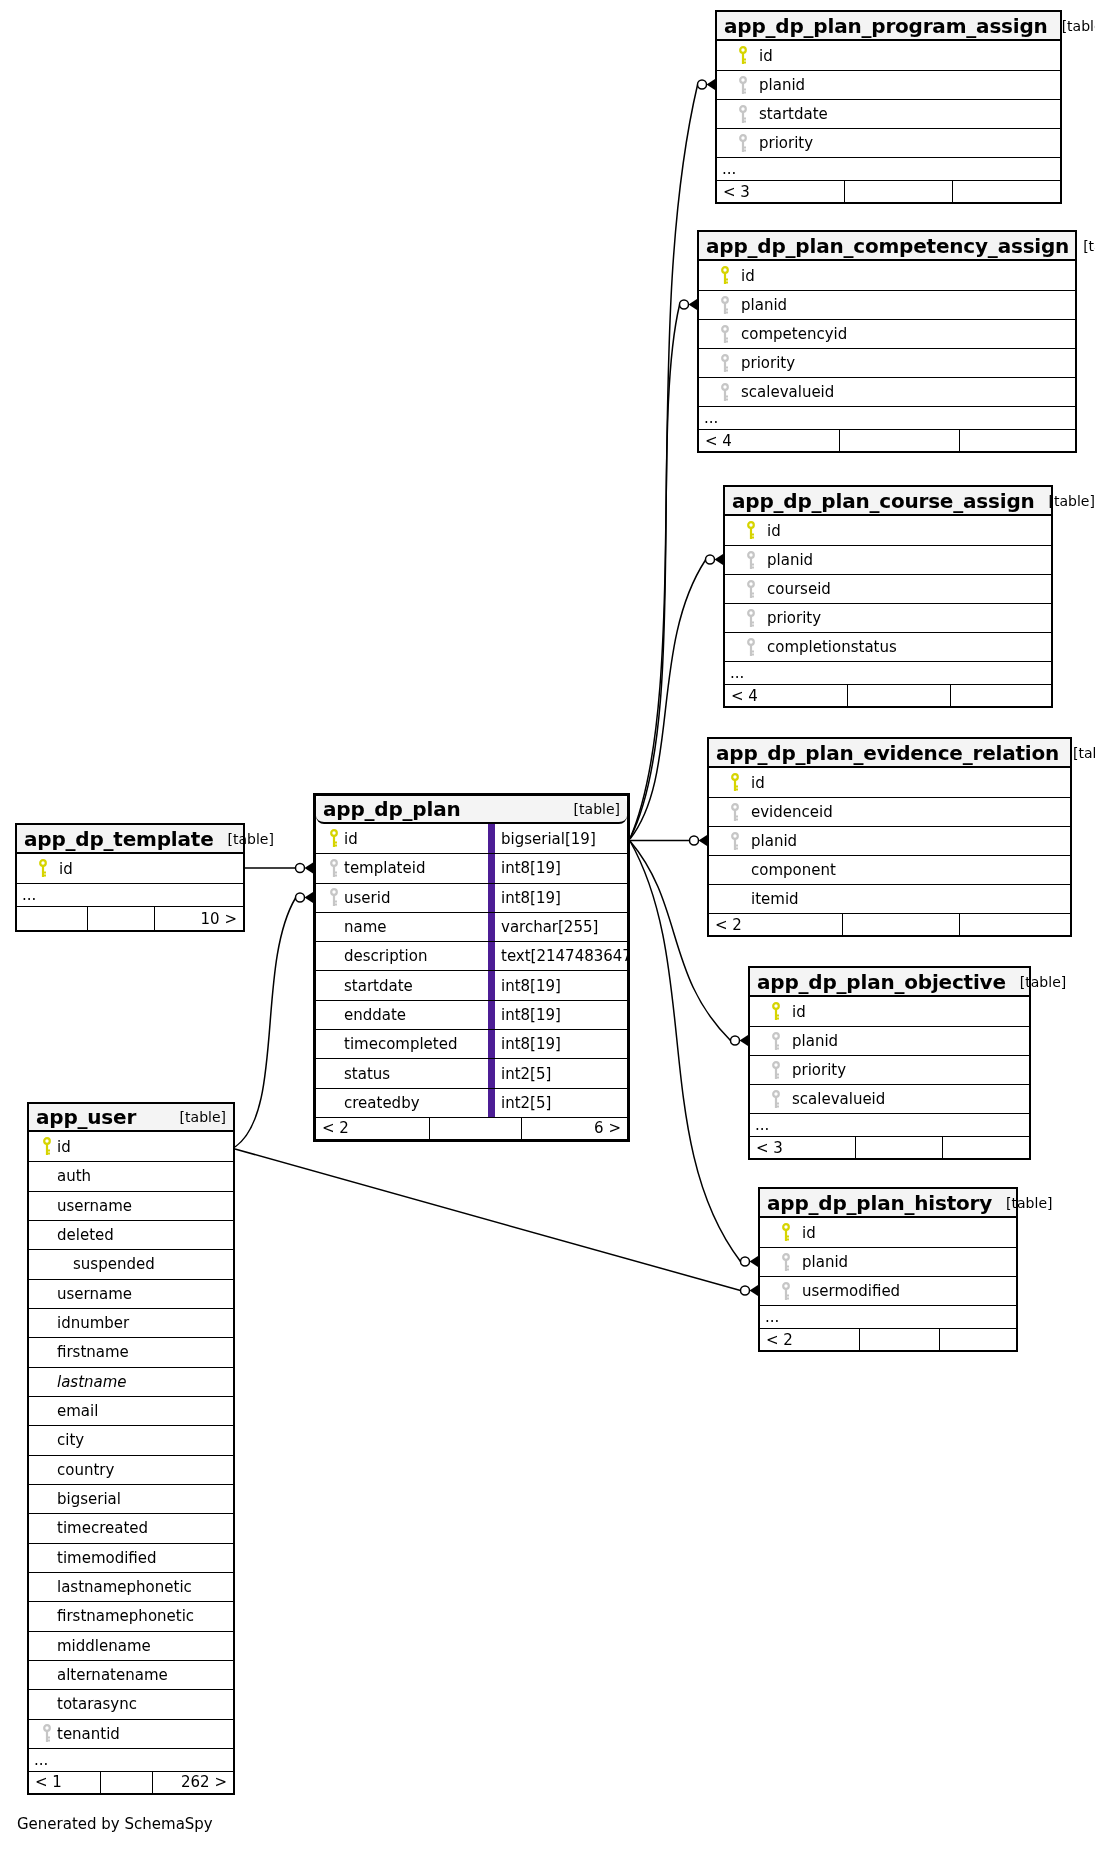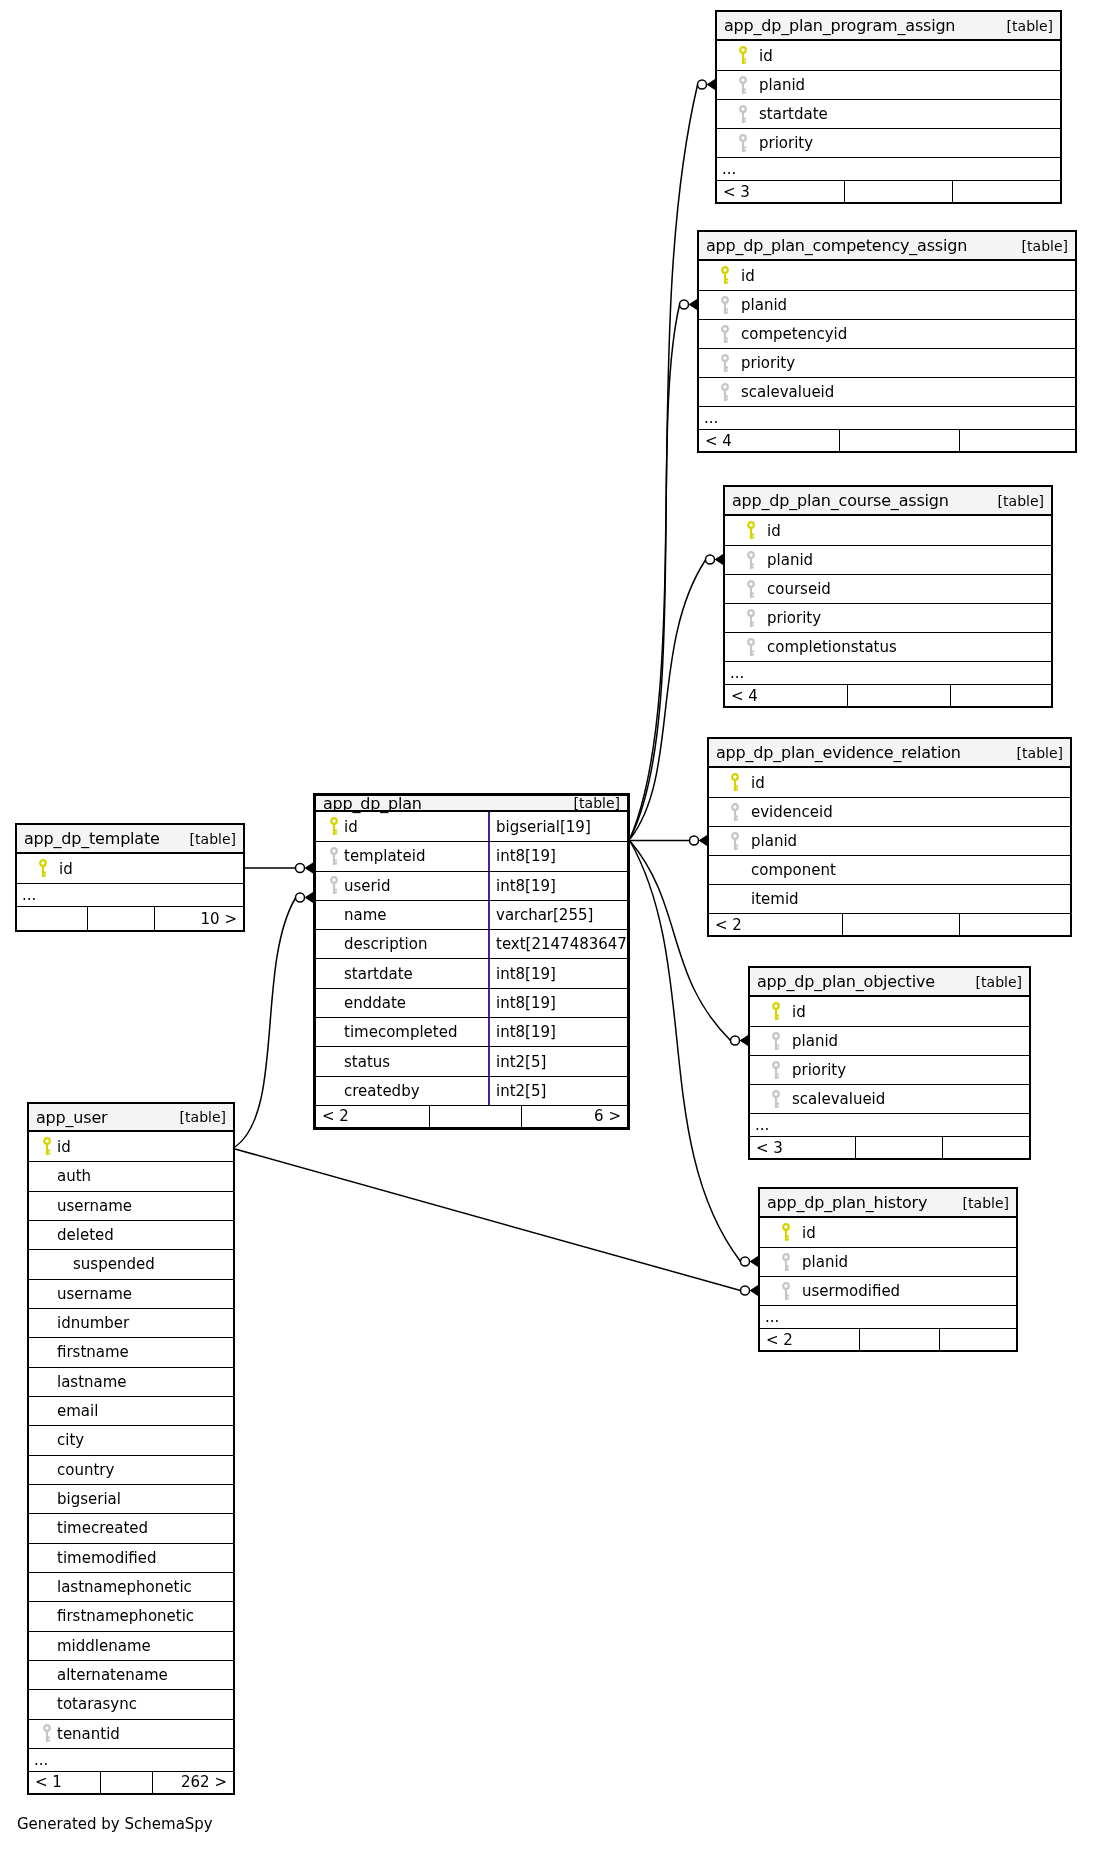--- a/index.html
+++ b/index.html
@@ -3,29 +3,29 @@
 <meta charset="utf-8">
 <style>
   html,body{margin:0;padding:0;background:#fff;}
   .canvas{position:relative;width:1095px;height:1851px;background:#ffffff;
           font-family:"DejaVu Sans","Liberation Sans",sans-serif;color:#000;overflow:hidden;}
   #rel-svg{position:absolute;left:0;top:0;z-index:1;}
   .tbl{position:absolute;background:#fff;border:2px solid #000;box-sizing:border-box;z-index:2;}
   .tbl.focal{border-width:3px;}
   .thead{display:flex;justify-content:space-between;align-items:center;background:#f4f4f4;
          border-bottom:2px solid #000;padding:0 7px;box-sizing:border-box;}
-  .tname{font-weight:normal;font-size:16px;white-space:nowrap;letter-spacing:-0.2px;}
+  .tname{font-weight:bold;font-size:20px;white-space:nowrap;letter-spacing:-0.2px;}
   .tbadge{font-size:14px;white-space:nowrap;margin-left:14px;}
   .trow{display:flex;align-items:center;border-top:1px solid #000;box-sizing:border-box;overflow:hidden;}
   .trow.first{border-top:none;}
   .keyspot{display:inline-flex;align-items:center;justify-content:center;width:16px;flex:0 0 16px;}
   .cname{font-size:15px;white-space:nowrap;}
   .namecell{display:flex;align-items:center;height:100%;box-sizing:border-box;flex:0 0 auto;}
   .typecell{display:flex;align-items:center;height:100%;box-sizing:border-box;
-            border-left:2px solid #4c1d95;padding-left:6px;font-size:15px;flex:1 1 auto;white-space:nowrap;}
+            border-left:7px solid #4c1d95;padding-left:6px;font-size:15px;flex:1 1 auto;white-space:nowrap;}
   .trow.ell{padding-left:5px;font-size:15px;align-items:center;}
   .tfoot{display:flex;border-top:1px solid #000;box-sizing:border-box;font-size:15px;}
   .tfoot .fc{display:flex;align-items:center;box-sizing:border-box;padding:0 6px;overflow:hidden;white-space:nowrap;}
   .tfoot .fc + .fc{border-left:1px solid #000;}
   .tfoot .fc.right{justify-content:flex-end;}
   .gen-note{position:absolute;left:17px;top:1815px;font-size:15px;z-index:2;}
 </style>
 </head>
 <body>
 
@@ -411,21 +411,21 @@
         <div class="trow ell" style="height: 23px;">
           <span>...</span>
         </div>
         <div class="tfoot" style="height: 22px;">
           <div class="fc" style="width: 99px;">&lt; 2</div>
           <div class="fc" style="width: 80px;"></div>
           <div class="fc right" style="width: 77px;"></div>
         </div>
       </div>
       <div class="tbl focal" style="left: 313px; top: 793px; width: 317px;">
-        <div class="thead" style="height: 16px;">
+        <div class="thead" style="height: 28px; border-radius: 8px;">
           <span class="tname">app_dp_plan</span>
           <span class="tbadge">[table]</span>
         </div>
         <div class="trow first" style="height: 29.3px;">
           <div class="namecell" style="padding-left: 10px; width: 172px;">
             <span class="keyspot" style="margin-right: 2px;">
               <svg width="10" height="19" viewBox="0 0 10 19" aria-hidden="true">
                 <circle cx="5" cy="4" r="2.8" fill="none" stroke="#d6d400" stroke-width="2.2"></circle>
                 <path d="M5 7 V18 M5 13.5 H8 M5 16.5 H8" stroke="#d6d400" stroke-width="2.2" fill="none"></path>
               </svg>
@@ -590,21 +590,21 @@
             <span class="cname">idnumber</span>
           </div>
         </div>
         <div class="trow" style="height: 29.33px;">
           <div class="namecell" style="padding-left: 10px;">
             <span class="keyspot" style="margin-right: 2px;"></span>
             <span class="cname">firstname</span>
           </div>
         </div>
         <div class="trow" style="height: 29.33px;">
-          <div class="namecell" style="padding-left: 10px;">
+          <div class="namecell" style="padding-left: 10px; font-style: italic;">
             <span class="keyspot" style="margin-right: 2px;"></span>
             <span class="cname">lastname</span>
           </div>
         </div>
         <div class="trow" style="height: 29.33px;">
           <div class="namecell" style="padding-left: 10px;">
             <span class="keyspot" style="margin-right: 2px;"></span>
             <span class="cname">email</span>
           </div>
         </div>

